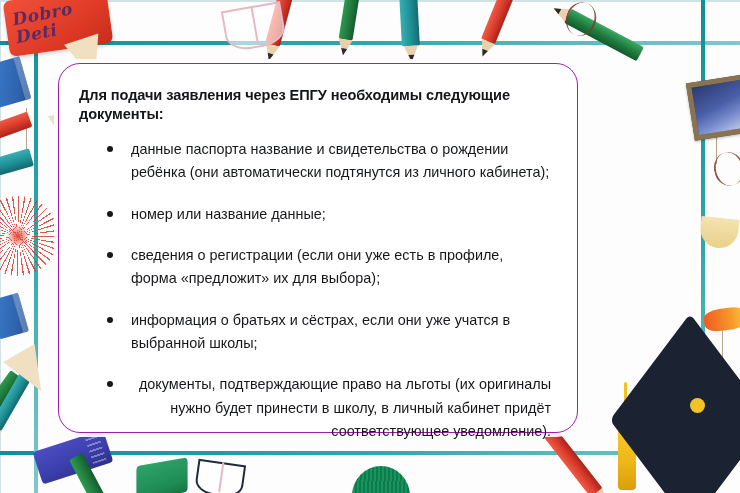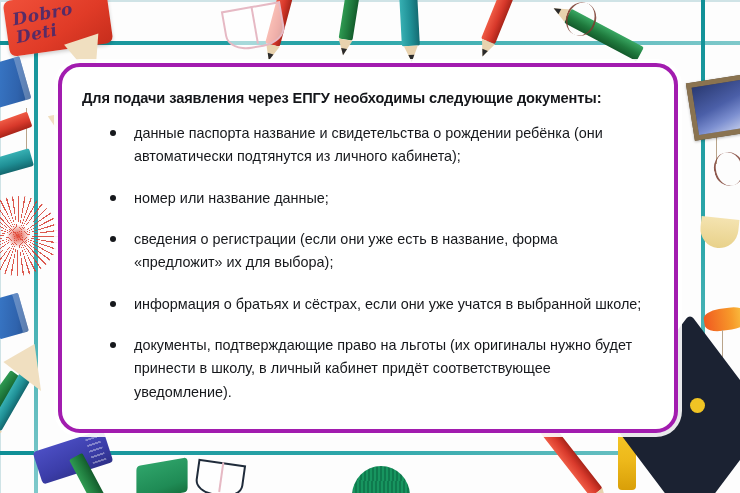--- a/index.html
+++ b/index.html
@@ -254,24 +254,24 @@
     border-left: 18px solid transparent;
     border-right: 18px solid transparent;
     border-bottom: 44px solid #f0dfc0;
   }
 
   
   .card {
     position: absolute;
     left: 58px;
     top: 63px;
-    width: 620px;
+    width: 520px;
     height: 370px;
     background: #ffffff;
-    border: 4px solid #a21caf;
+    border: 1px solid #a21caf;
     border-radius: 22px;
     box-sizing: border-box;
     box-shadow: 0 0 0 4px rgba(255,255,255,.9);
   }
 
   .card-inner {
     position: absolute;
     inset: 0;
     padding: 22px 26px 0 20px;
     box-sizing: border-box;
@@ -292,21 +292,21 @@
     padding: 0;
   }
   ul.doc-list li {
     position: relative;
     padding-left: 52px;
     margin-bottom: 18px;
     font-size: 14.4px;
     line-height: 1.62;
     color: #16181c;
   }
-  ul.doc-list li:last-child { margin-bottom: 0; }
+  ul.doc-list li:last-child { margin-bottom: 0; text-align: right; }
   ul.doc-list li .bullet {
     position: absolute;
     left: 28px;
     top: 8px;
     width: 6px;
     height: 6px;
     border-radius: 50%;
     background: #16181c;
   }
 </style>
@@ -426,25 +426,25 @@
         <li>
           <span class="bullet"></span>
           <span>данные паспорта название и свидетельства о рождении ребёнка (они автоматически подтянутся из личного кабинета);</span>
         </li>
         <li>
           <span class="bullet"></span>
           <span>номер или название данные;</span>
         </li>
         <li>
           <span class="bullet"></span>
-          <span>сведения о регистрации (если они уже есть в название, форма «предложит» их для выбора);</span>
+          <span>сведения о регистрации (если они уже есть в профиле, форма «предложит» их для выбора);</span>
         </li>
         <li>
           <span class="bullet"></span>
-          <span>информация о братьях и сёстрах, если они уже учатся в выбранной школе;</span>
+          <span>информация о братьях и сёстрах, если они уже учатся в выбранной школы;</span>
         </li>
         <li>
           <span class="bullet"></span>
           <span>документы, подтверждающие право на льготы (их оригиналы нужно будет принести в школу, в личный кабинет придёт соответствующее уведомление).</span>
         </li>
       </ul>
 
     </div>
   </div>
 

